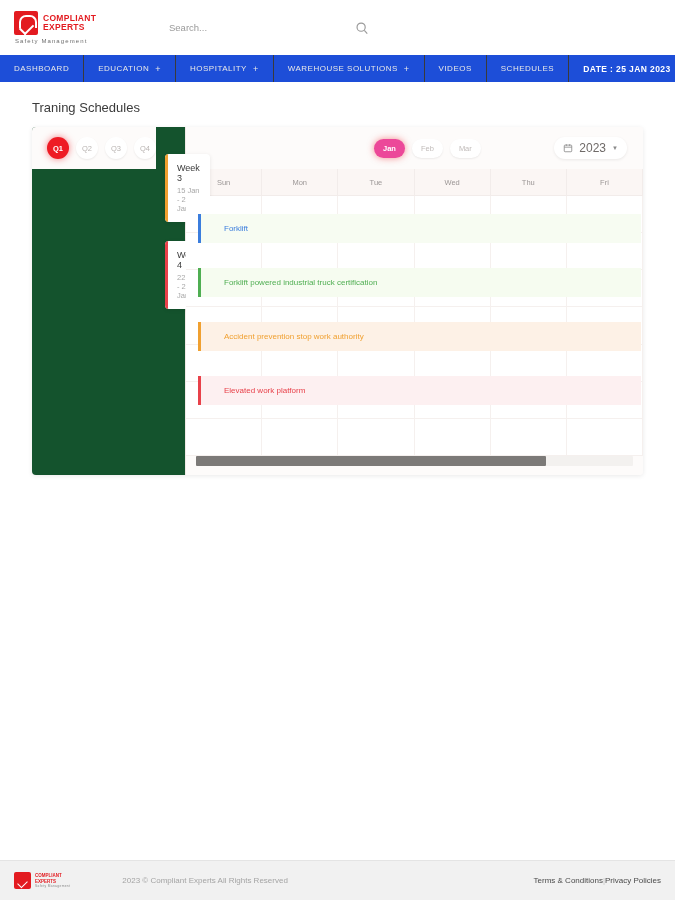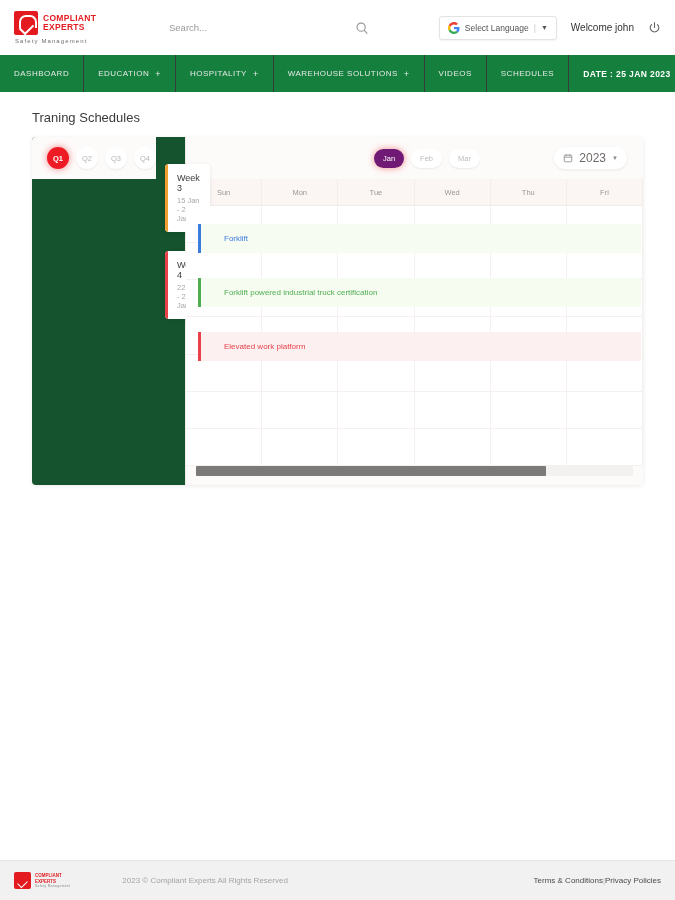--- a/index.html
+++ b/index.html
@@ -113,22 +113,22 @@
   }
   .g-icon { width: 12px; height: 12px; flex: 0 0 auto; }
   .lang-label { font-size: 8.5px; color: #555; white-space: nowrap; }
   .lang-sep { color: #ccc; font-size: 8.5px; }
   .lang-caret { font-size: 7px; color: #555; }
   .welcome { font-size: 10px; color: #333; white-space: nowrap; }
   .power-icon { width: 13px; height: 13px; cursor: pointer; }
 
   
   .navbar {
-    height: 37px;
-    background: #15803d;
+    height: 27px;
+    background: #1d4ed8;
     display: flex;
     align-items: stretch;
   }
   .nav-item {
     display: flex;
     align-items: center;
     gap: 6px;
     padding: 0 14px;
     font-size: 8px;
     letter-spacing: .5px;
@@ -256,23 +256,23 @@
     display: flex;
     align-items: center;
     justify-content: center;
     font-size: 7.5px;
     background: #ffffff;
     color: #c0bbb9;
     box-shadow: 0 1px 2px rgba(0,0,0,.07);
     cursor: pointer;
   }
   .m-chip.active {
-    background: #701a75;
+    background: #ec4899;
     color: #ffffff;
-    font-weight: normal;
+    font-weight: bold;
     box-shadow: 0 0 7px rgba(238,27,36,.5);
   }
   .year-select {
     margin-left: auto;
     display: flex;
     align-items: center;
     gap: 6px;
     background: #ffffff;
     border-radius: 12px;
     padding: 4px 9px;
@@ -436,38 +436,20 @@
   </div>
 
   <div class="search-wrap">
     <input class="search-input" type="text" placeholder="Search..." style="">
     <svg class="search-icon" viewBox="0 0 24 24" fill="none" stroke="#9a9a9a" stroke-width="2">
       <circle cx="10.5" cy="10.5" r="7"></circle>
       <line x1="16" y1="16" x2="21" y2="21.5"></line>
     </svg>
   </div>
 
-  <div class="topbar-right">
-    <div class="lang-select">
-      <svg class="g-icon" viewBox="0 0 48 48">
-        <path fill="#EA4335" d="M24 9.5c3.5 0 6.6 1.2 9 3.6l6.8-6.8C35.6 2.4 30.2 0 24 0 14.6 0 6.5 5.4 2.6 13.2l7.9 6.1C12.4 13.2 17.7 9.5 24 9.5z"></path>
-        <path fill="#4285F4" d="M46.1 24.6c0-1.6-.1-3.2-.4-4.6H24v9.1h12.4c-.5 2.9-2.1 5.4-4.6 7l7.6 5.9c4.4-4.1 6.7-10.2 6.7-17.4z"></path>
-        <path fill="#FBBC05" d="M10.5 28.7c-.5-1.5-.8-3-.8-4.7s.3-3.2.8-4.7l-7.9-6.1C.9 16.3 0 20 0 24s.9 7.7 2.6 10.8l7.9-6.1z"></path>
-        <path fill="#34A853" d="M24 48c6.5 0 11.9-2.1 15.9-5.8l-7.6-5.9c-2.1 1.4-4.8 2.3-8.3 2.3-6.3 0-11.6-3.7-13.5-9.8l-7.9 6.1C6.5 42.6 14.6 48 24 48z"></path>
-      </svg>
-      <span class="lang-label">Select Language</span>
-      <span class="lang-sep">|</span>
-      <span class="lang-caret">▼</span>
-    </div>
-    <span class="welcome">Welcome john</span>
-    <svg class="power-icon" viewBox="0 0 24 24" fill="none" stroke="#666" stroke-width="2" stroke-linecap="round">
-      <path d="M12 3v9"></path>
-      <path d="M6.5 6.5a8 8 0 1 0 11 0"></path>
-    </svg>
-  </div>
 </div>
 
 <div class="navbar">
   <div class="nav-item">
     <span>DASHBOARD</span>
   </div>
   <div class="nav-item">
     <span>EDUCATION</span>
     <span class="nav-plus">+</span>
   </div>
@@ -559,20 +541,23 @@
           <div class="grow"></div>
           <div class="grow"></div>
         </div>
         <div class="events">
           <div class="event" style="--ec:#3b7ddd; --ebg:#f7fcf2">
             <span class="event-label">Forklift</span>
           </div>
           <div class="event" style="--ec:#4fae52; --ebg:#f6fcf0">
             <span class="event-label">Forklift powered industrial truck certification</span>
           </div>
+          <div class="event" style="--ec:#f0a030; --ebg:#fdf1e6">
+            <span class="event-label">Accident prevention stop work authority</span>
+          </div>
           <div class="event" style="--ec:#e8414a; --ebg:#fdf0f1">
             <span class="event-label">Elevated work platform</span>
           </div>
         </div>
       </div>
 
       <div class="hscroll">
         <div class="hscroll-thumb" style="width: 80%;"></div>
       </div>
     </div>

